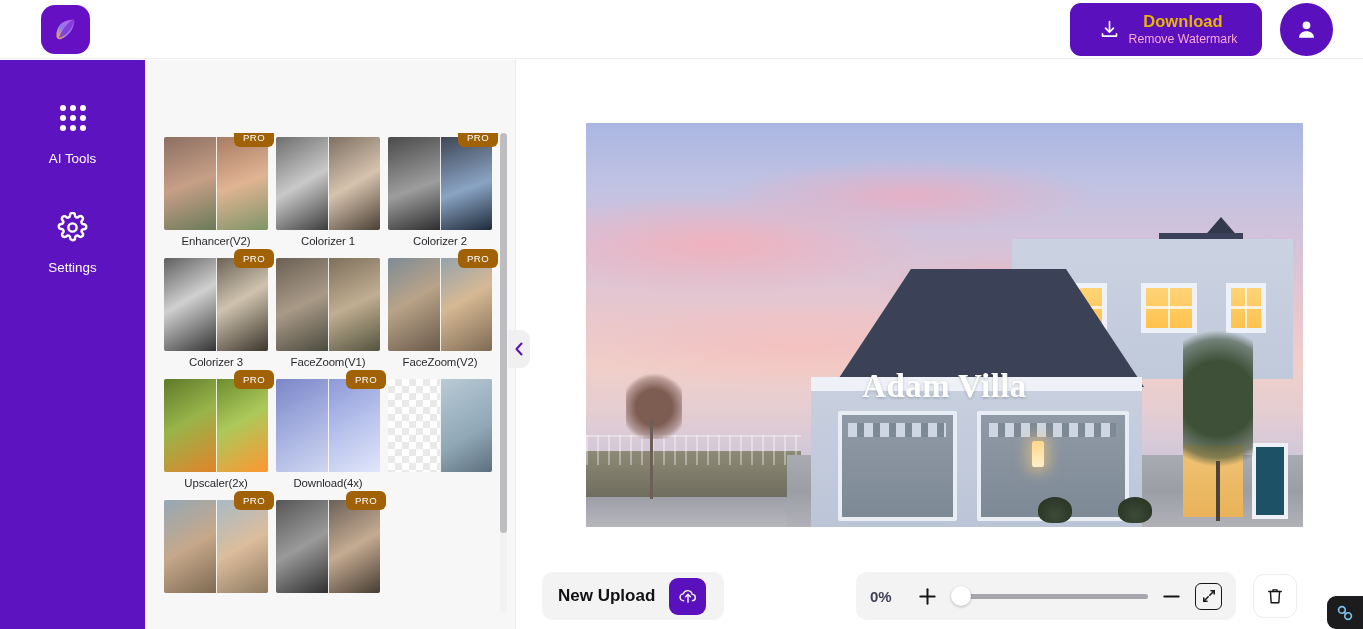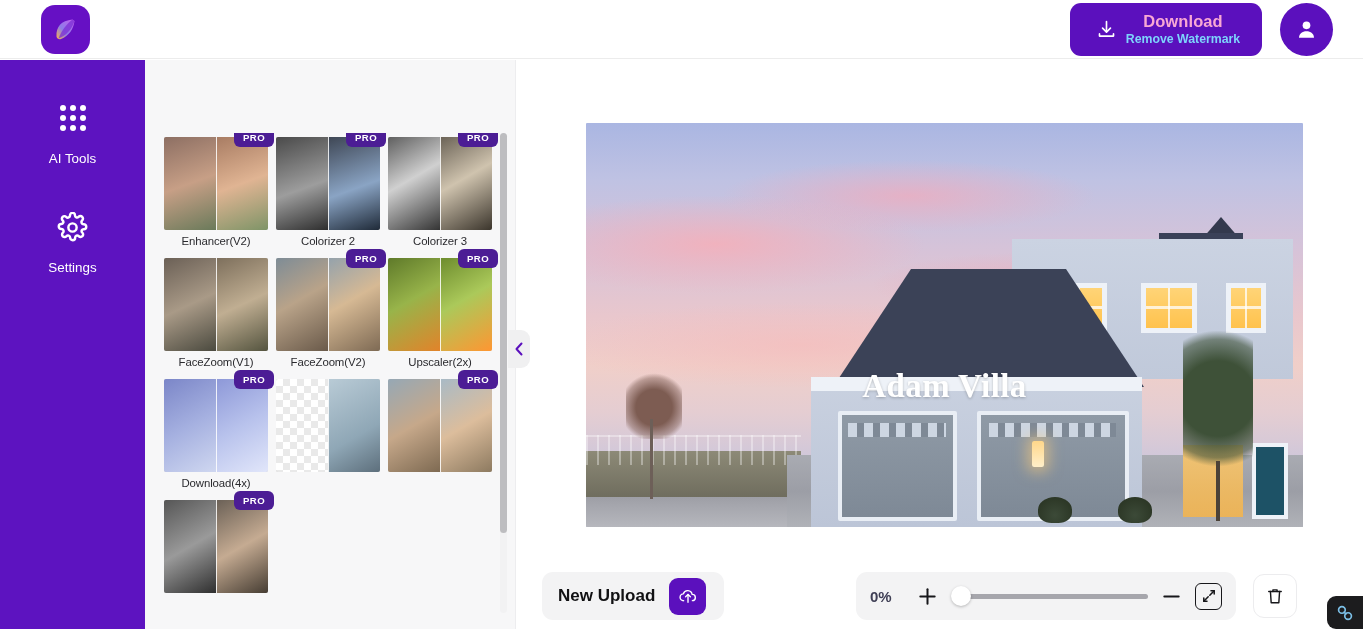--- a/index.html
+++ b/index.html
@@ -28,22 +28,22 @@
     display: flex; align-items: center; gap: 18px; padding-right: 30px;
   }
   .download-btn {
     width: 192px; height: 53px; border-radius: 11px;
     background: #5b10bd; border: none; cursor: pointer;
     display: flex; align-items: center; justify-content: center; gap: 9px;
     padding-left: 4px;
   }
   .dl-icon { width: 21px; height: 21px; flex: 0 0 auto; }
   .dl-texts { display: flex; flex-direction: column; align-items: center; line-height: 1.08; }
-  .dl-main { color: #f9a8d4; font-size: 16.5px; font-weight: 700; letter-spacing: .1px; }
-  .dl-sub { color: #7dd3fc; font-size: 12.3px; font-weight: 700; margin-top: 2px; }
+  .dl-main { color: #eab308; font-size: 16.5px; font-weight: 700; letter-spacing: .1px; }
+  .dl-sub { color: #f9a8d4; font-size: 12.3px; font-weight: 400; margin-top: 2px; }
   .avatar-btn {
     width: 53px; height: 53px; border-radius: 50%;
     background: #5b10bd; border: none; cursor: pointer;
     display: flex; align-items: center; justify-content: center;
   }
 
   
   .sidebar {
     position: absolute; left: 0; top: 60px; width: 145px; height: 569px;
     background: #5d13c0;
@@ -89,21 +89,21 @@
   }
   .tool-thumb .half-l { left: 0; }
   .tool-thumb .half-r { right: 0; }
   .divline { position: absolute; left: 50%; top: 0; width: 1px; height: 100%; background: rgba(255,255,255,.85); }
   .tool-name {
     text-align: center; font-size: 11.4px; color: #2a2a2e;
     margin-top: 5px; margin-bottom: 11px; white-space: nowrap; letter-spacing: -.1px;
   }
   .pro-badge {
     position: absolute; right: -6px; top: -9px; z-index: 4;
-    background: #4c1d95; color: #fff; font-size: 9.6px; font-weight: 700;
+    background: #a16207; color: #fff; font-size: 9.6px; font-weight: 400;
     padding: 4px 9px 4px 9px; border-radius: 6px; letter-spacing: .4px;
   }
   .panel-scrollbar {
     position: absolute; right: 8px; top: 73px; width: 7px; height: 480px;
     background: #f2f2f3; border-radius: 4px;
   }
   .panel-scrollbar i {
     position: absolute; left: 0; top: 0; width: 7px; height: 400px;
     background: #bdbdc0; border-radius: 4px; display: block;
   }
@@ -352,20 +352,28 @@
     <div class="tools-scroll">
       <div class="tools-grid" id="tools-grid">
           <div class="tool-card">
             <div class="tool-thumb">
               <div class="half-l" style="background: linear-gradient(160deg, rgb(141, 111, 99), rgb(199, 159, 134) 50%, rgb(106, 122, 90));"></div>
               <div class="half-r" style="background: linear-gradient(160deg, rgb(168, 124, 99), rgb(224, 180, 147) 50%, rgb(126, 148, 103));"></div>
               <div class="divline"></div>
             </div>
             <span class="pro-badge">PRO</span>
             <div class="tool-name">Enhancer(V2)</div>
+          </div>
+          <div class="tool-card">
+            <div class="tool-thumb">
+              <div class="half-l" style="background: linear-gradient(150deg, rgb(110, 110, 110), rgb(201, 201, 201) 50%, rgb(60, 60, 60));"></div>
+              <div class="half-r" style="background: linear-gradient(150deg, rgb(124, 111, 98), rgb(214, 195, 174) 50%, rgb(74, 63, 53));"></div>
+              <div class="divline"></div>
+            </div>
+            <div class="tool-name">Colorizer 1</div>
           </div>
           <div class="tool-card">
             <div class="tool-thumb">
               <div class="half-l" style="background: linear-gradient(160deg, rgb(74, 74, 74), rgb(157, 157, 157) 55%, rgb(46, 46, 46));"></div>
               <div class="half-r" style="background: linear-gradient(160deg, rgb(62, 70, 84), rgb(138, 164, 196) 55%, rgb(31, 42, 56));"></div>
               <div class="divline"></div>
             </div>
             <span class="pro-badge">PRO</span>
             <div class="tool-name">Colorizer 2</div>
           </div>

